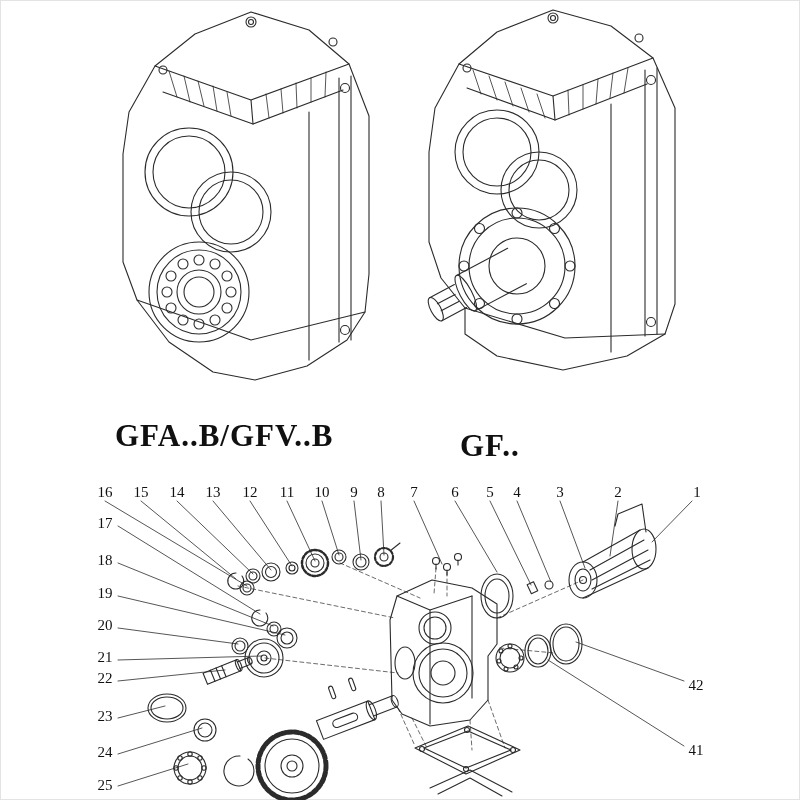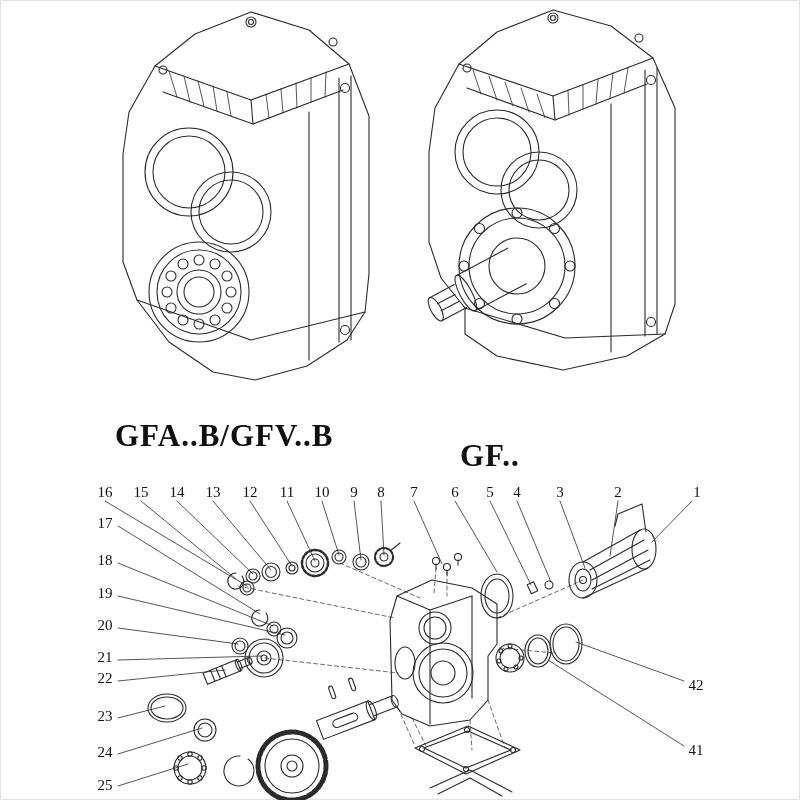--- a/index.html
+++ b/index.html
@@ -6,21 +6,21 @@
   body{width:800px;height:800px;background:#ffffff;position:relative;overflow:hidden;
        font-family:"Liberation Serif",serif;}
   .frame{position:absolute;inset:0;border:1px solid #e3e3e3;pointer-events:none;}
   svg{position:absolute;}
   .fig-left{left:103px;top:4px;}
   .fig-right{left:413px;top:4px;}
   .exploded{left:0;top:468px;}
   .model-label{position:absolute;font-weight:700;font-size:31px;color:#101010;
                text-align:left;letter-spacing:1px;white-space:nowrap;}
   .model-label.left{left:115px;top:418px;width:300px;}
-  .model-label.right{left:460px;top:438px;width:170px;}
+  .model-label.right{left:460px;top:428px;width:170px;}
   .lines{stroke:#2b2b2b;fill:none;stroke-width:1.1;stroke-linejoin:round;stroke-linecap:round;}
   .thin{stroke-width:0.8;}
   .dash{stroke-dasharray:4 3;stroke-width:0.7;}
   .callout{font-family:"Liberation Serif",serif;font-size:15px;fill:#111;}
 </style>
 </head>
 <body>
 
 <div class="frame"></div>
 

